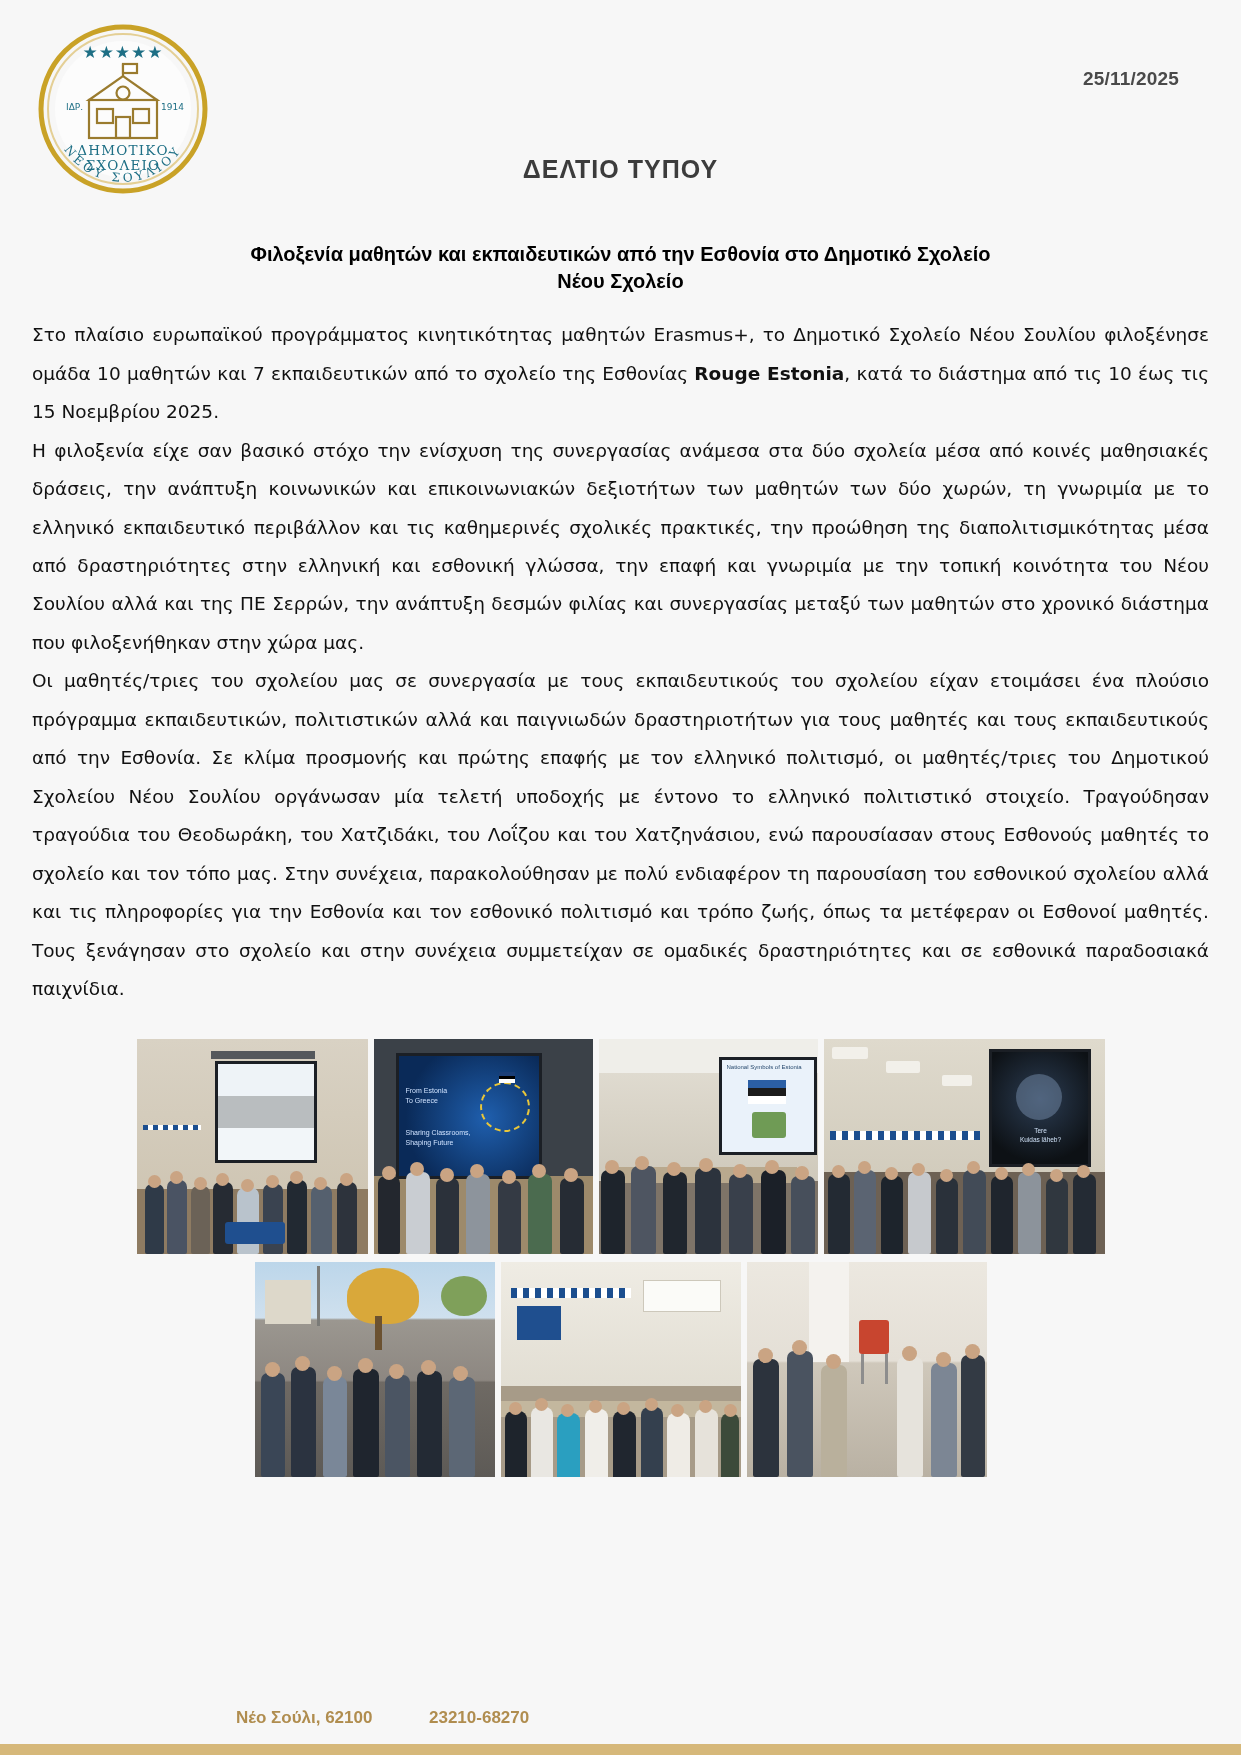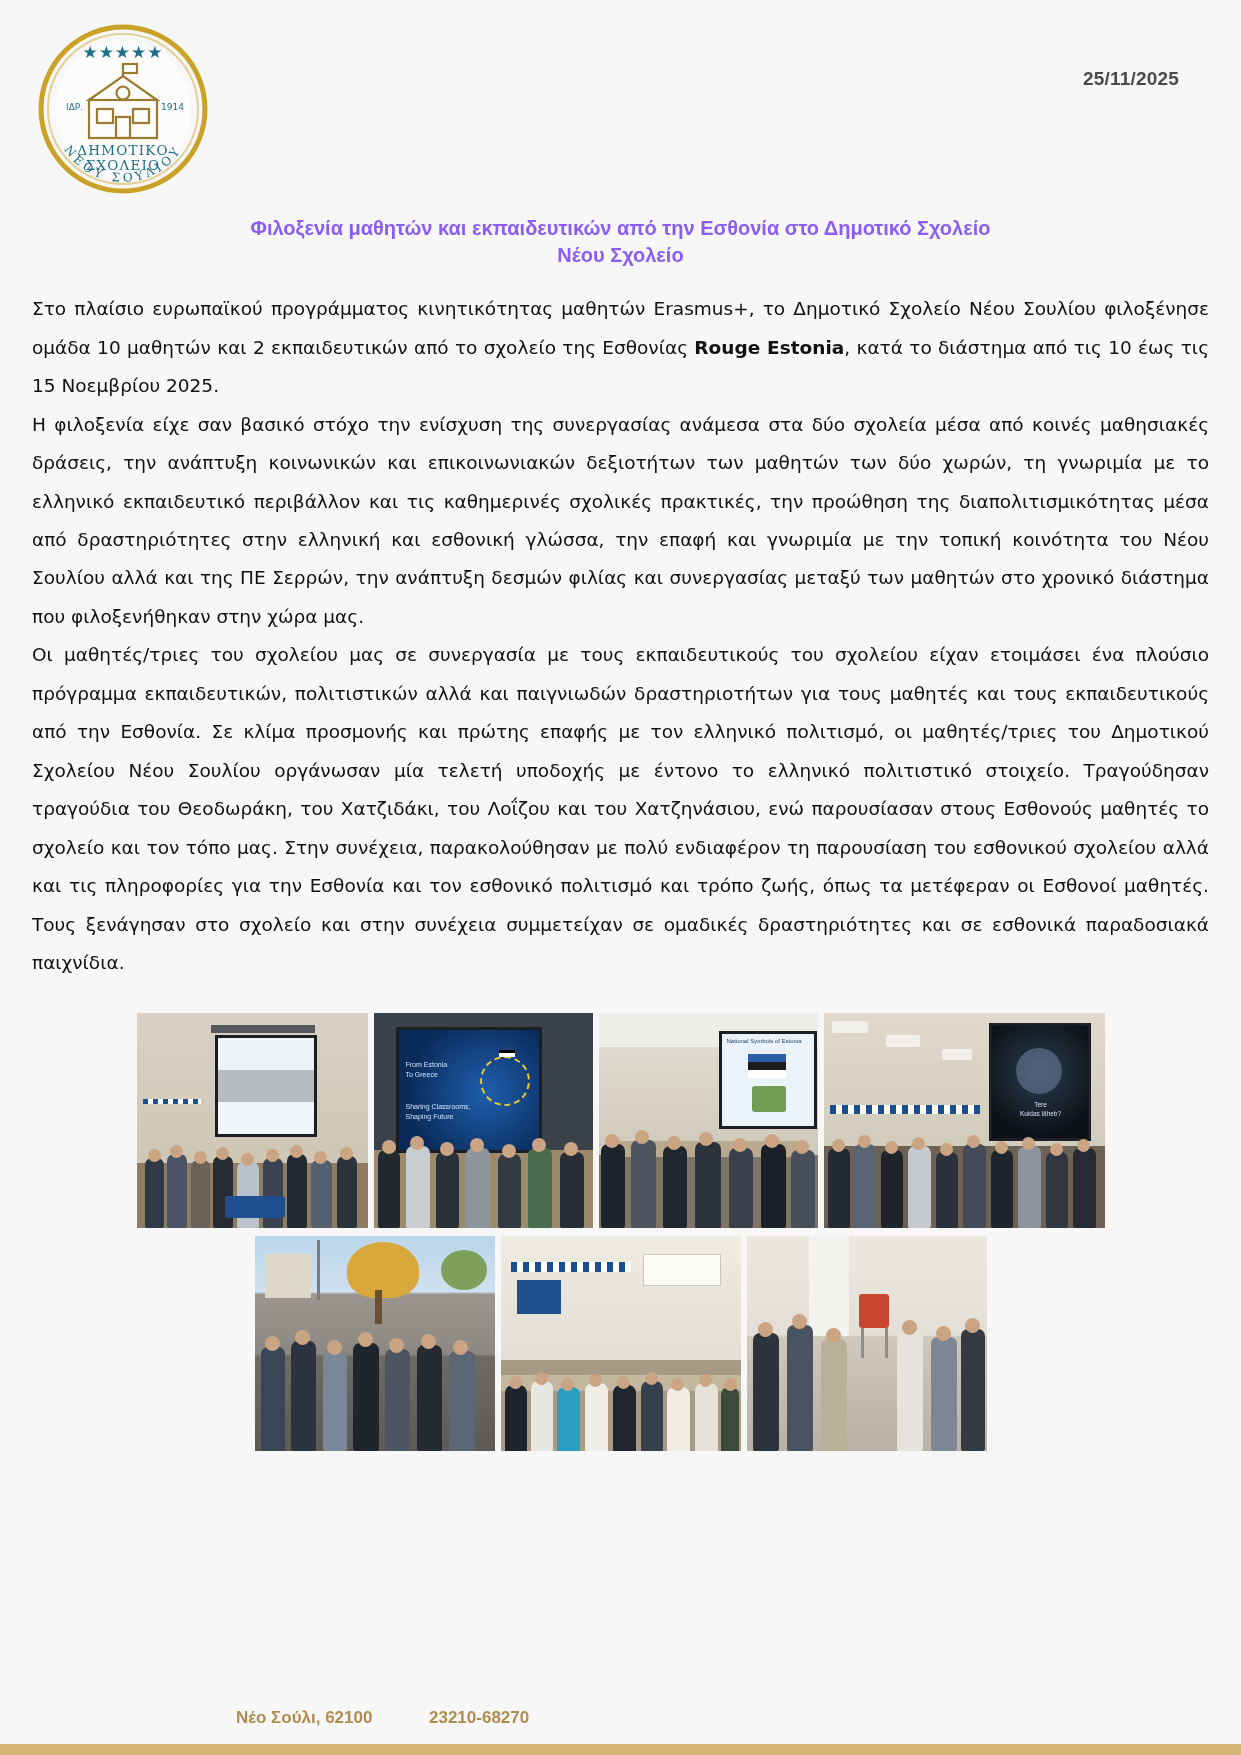--- a/index.html
+++ b/index.html
@@ -24,24 +24,24 @@
     font-size:19px;font-weight:bold;color:#4a4a4a;letter-spacing:.2px;text-align:right;
   }
   .doc-title{
     position:absolute;left:0;right:0;top:155px;text-align:center;
     font-family:"Liberation Sans", sans-serif;
     font-size:25px;font-weight:bold;color:#3c3c3c;letter-spacing:1px;
   }
 
   
   .subtitle{
-    margin:0 130px 0 130px;
+    margin:26px 130px 0 130px;
     text-align:center;
     font-family:"Liberation Sans", sans-serif;
-    font-size:20px;font-weight:bold;color:#8b5cf6;line-height:1.33;
+    font-size:20px;font-weight:bold;color:#000000;line-height:1.33;
   }
 
   
   .body-text{
     margin:22px 32px 0 32px;
     font-family:"DejaVu Sans", sans-serif;
     font-size:18.5px;color:#111;
     text-align:justify;
     line-height:2.08;
   }
@@ -112,29 +112,30 @@
         <text x="133" y="96" font-family="DejaVu Sans, sans-serif" font-size="9" fill="#1e6f85">1914</text>
         <text x="95" y="141" text-anchor="middle" font-family="DejaVu Serif, serif" font-size="13.5" fill="#1e6f85" letter-spacing="1.2">ΔΗΜΟΤΙΚΟ</text>
         <text x="95" y="156" text-anchor="middle" font-family="DejaVu Serif, serif" font-size="13.5" fill="#1e6f85" letter-spacing="1.2">ΣΧΟΛΕΙΟ</text>
         <text font-family="DejaVu Serif, serif" font-size="12" fill="#1e6f85" letter-spacing="3.5">
           <textPath href="#arcpath" startOffset="50%" text-anchor="middle">ΝΕΟΥ ΣΟΥΛΙΟΥ</textPath>
         </text>
       </svg>
     </div>
 
     <div class="date">25/11/2025</div>
+    <div class="doc-title">ΔΕΛΤΙΟ  ΤΥΠΟΥ</div>
   </div>
 
   <div class="subtitle">
     <div>Φιλοξενία μαθητών και εκπαιδευτικών από την Εσθονία στο Δημοτικό Σχολείο</div>
     <div>Νέου Σχολείο</div>
   </div>
 
   <div class="body-text">
-    <p><span>Στο πλαίσιο ευρωπαϊκού προγράμματος κινητικότητας μαθητών Erasmus+, το Δημοτικό Σχολείο Νέου Σουλίου φιλοξένησε ομάδα 10 μαθητών και 2 εκπαιδευτικών από το σχολείο της Εσθονίας </span><b>Rouge Estonia</b><span>, κατά το διάστημα από τις 10 έως τις 15 Νοεμβρίου 2025.</span></p>
+    <p><span>Στο πλαίσιο ευρωπαϊκού προγράμματος κινητικότητας μαθητών Erasmus+, το Δημοτικό Σχολείο Νέου Σουλίου φιλοξένησε ομάδα 10 μαθητών και 7 εκπαιδευτικών από το σχολείο της Εσθονίας </span><b>Rouge Estonia</b><span>, κατά το διάστημα από τις 10 έως τις 15 Νοεμβρίου 2025.</span></p>
     <p>Η φιλοξενία είχε σαν βασικό στόχο  την ενίσχυση της συνεργασίας ανάμεσα στα δύο σχολεία μέσα από κοινές μαθησιακές δράσεις, την ανάπτυξη κοινωνικών και επικοινωνιακών δεξιοτήτων των μαθητών των δύο χωρών, τη γνωριμία με το ελληνικό εκπαιδευτικό περιβάλλον και τις καθημερινές σχολικές πρακτικές, την προώθηση της διαπολιτισμικότητας μέσα από δραστηριότητες στην ελληνική και εσθονική γλώσσα, την επαφή και γνωριμία με την τοπική κοινότητα του Νέου Σουλίου αλλά και της ΠΕ Σερρών, την ανάπτυξη δεσμών φιλίας και συνεργασίας μεταξύ των μαθητών στο χρονικό διάστημα που φιλοξενήθηκαν στην χώρα μας.</p>
     <p>Οι μαθητές/τριες του σχολείου μας σε συνεργασία με τους εκπαιδευτικούς του σχολείου είχαν ετοιμάσει ένα πλούσιο πρόγραμμα εκπαιδευτικών, πολιτιστικών αλλά και παιγνιωδών δραστηριοτήτων για τους μαθητές και τους εκπαιδευτικούς από την Εσθονία. Σε κλίμα προσμονής και πρώτης επαφής με τον ελληνικό πολιτισμό, οι μαθητές/τριες του Δημοτικού Σχολείου Νέου Σουλίου οργάνωσαν μία τελετή υποδοχής με έντονο το ελληνικό πολιτιστικό στοιχείο. Τραγούδησαν τραγούδια του Θεοδωράκη, του Χατζιδάκι, του Λοΐζου και του Χατζηνάσιου, ενώ παρουσίασαν στους Εσθονούς μαθητές το σχολείο και τον τόπο μας. Στην συνέχεια, παρακολούθησαν με πολύ ενδιαφέρον τη παρουσίαση του εσθονικού σχολείου αλλά και τις πληροφορίες για την Εσθονία και τον εσθονικό πολιτισμό και τρόπο ζωής, όπως τα μετέφεραν οι Εσθονοί μαθητές. Τους ξενάγησαν στο σχολείο και στην συνέχεια συμμετείχαν σε ομαδικές δραστηριότητες και σε εσθονικά παραδοσιακά παιχνίδια.</p>
   </div>
 
   <div class="gallery">
 
     <div class="grid-row row1">
 
       <div class="photo" style="width:231px;height:215px;">
         <div class="ph-wall" style="background:linear-gradient(#d9d2c4,#cfc6b4);height:70%;"></div>

